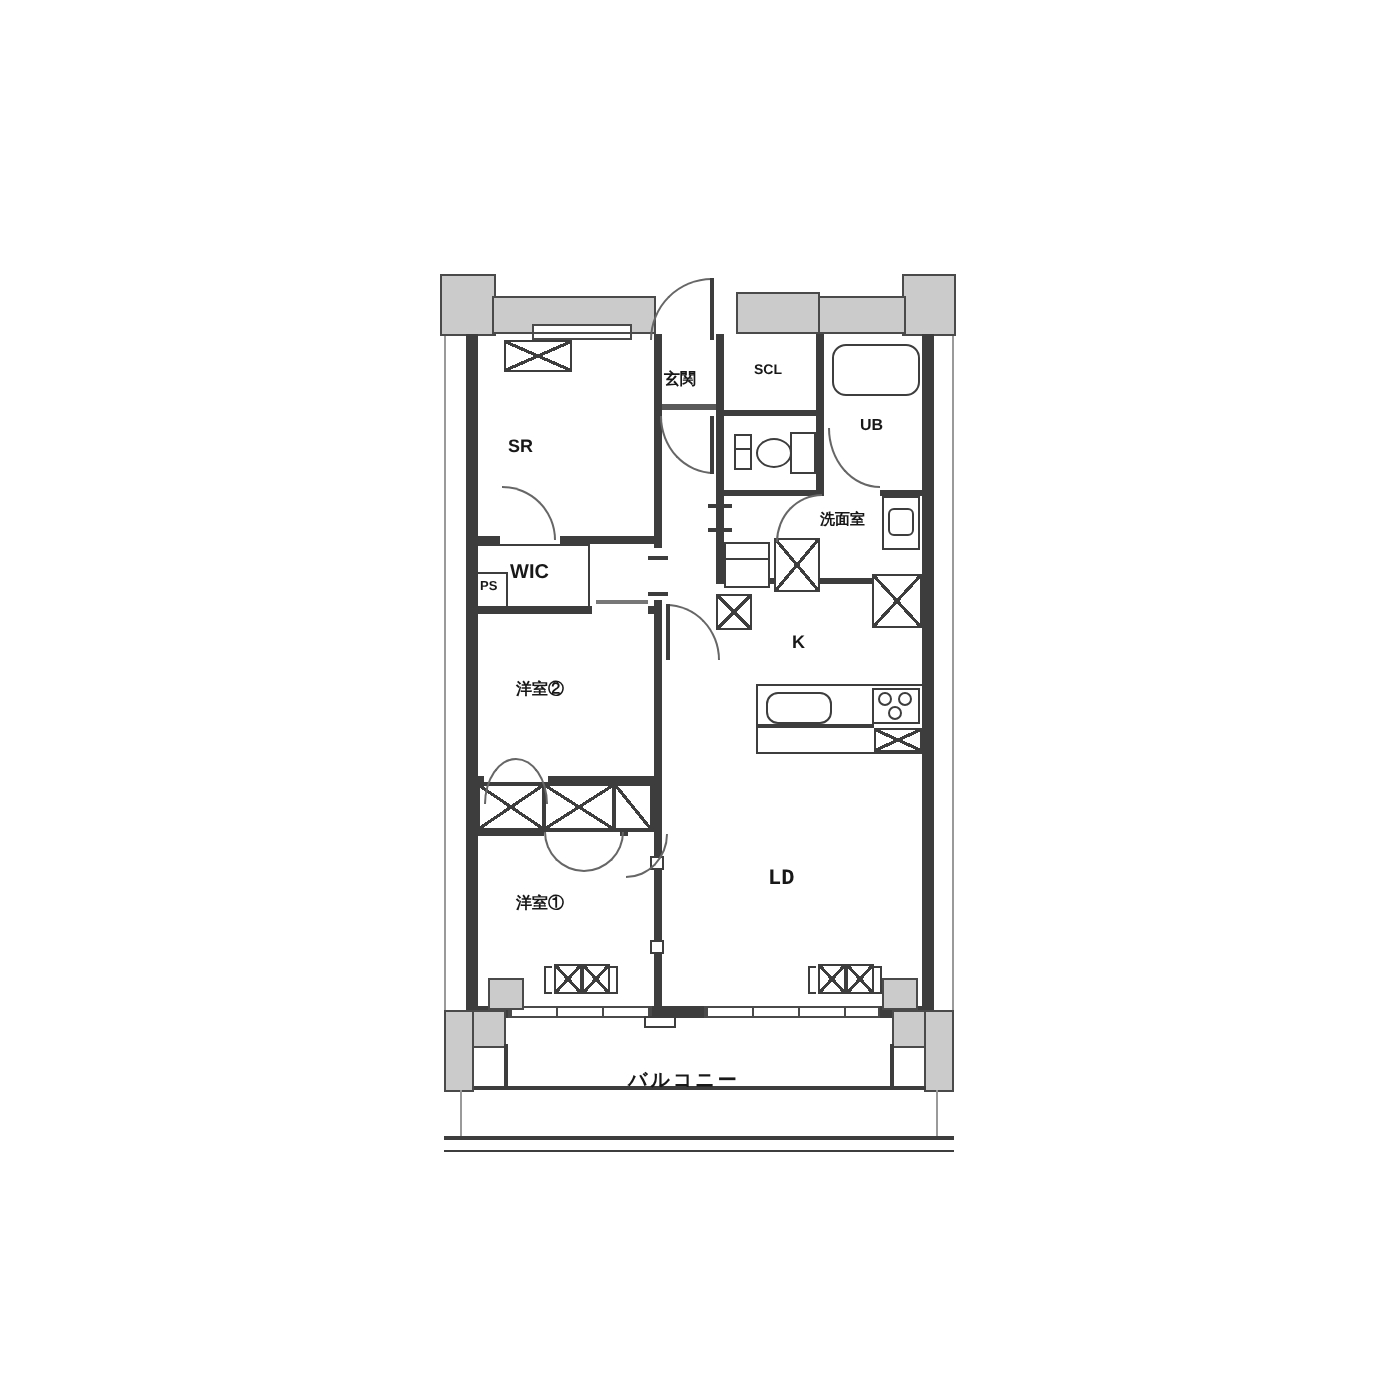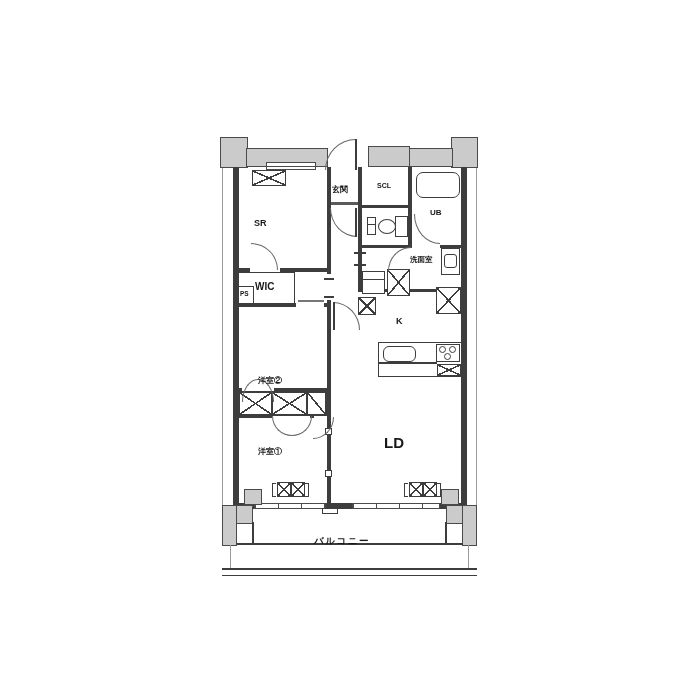--- a/index.html
+++ b/index.html
@@ -145,19 +145,19 @@
   <div class="abs wall" style="left:222px;top:568px;width:255px;height:2px;"></div>
   <div class="abs wall" style="left:222px;top:575px;width:255px;height:1px;"></div>
 
   <div class="abs lbl" style="left:254px;top:219px;font-size:9px;">SR</div>
   <div class="abs lbl" style="left:332px;top:186px;">玄関</div>
   <div class="abs lbl" style="left:377px;top:182px;font-size:7px;">SCL</div>
   <div class="abs lbl" style="left:430px;top:209px;">UB</div>
   <div class="abs lbl" style="left:410px;top:256px;font-size:7.5px;">洗面室</div>
   <div class="abs lbl" style="left:255px;top:282px;font-size:10px;">WIC</div>
   <div class="abs lbl" style="left:240px;top:291px;font-size:6.5px;">PS</div>
-  <div class="abs lbl" style="left:258px;top:341px;margin-top:36px;">洋室②</div>
+  <div class="abs lbl" style="left:258px;top:341px;">洋室②</div>
   <div class="abs lbl" style="left:396px;top:317px;font-size:9px;">K</div>
-  <div class="abs lbl" style="left:384px;top:435px;font-size:15px;">LD</div>
+  <div class="abs lbl" style="left:384px;top:435px;font-size:11px;font-family:Liberation Mono, monospace;">LD</div>
   <div class="abs lbl" style="left:258px;top:448px;">洋室①</div>
   <div class="abs lbl" style="left:314px;top:536px;font-size:9.5px;letter-spacing:1.5px;">バルコニー</div>
 
 </div>
 
 </body></html>

